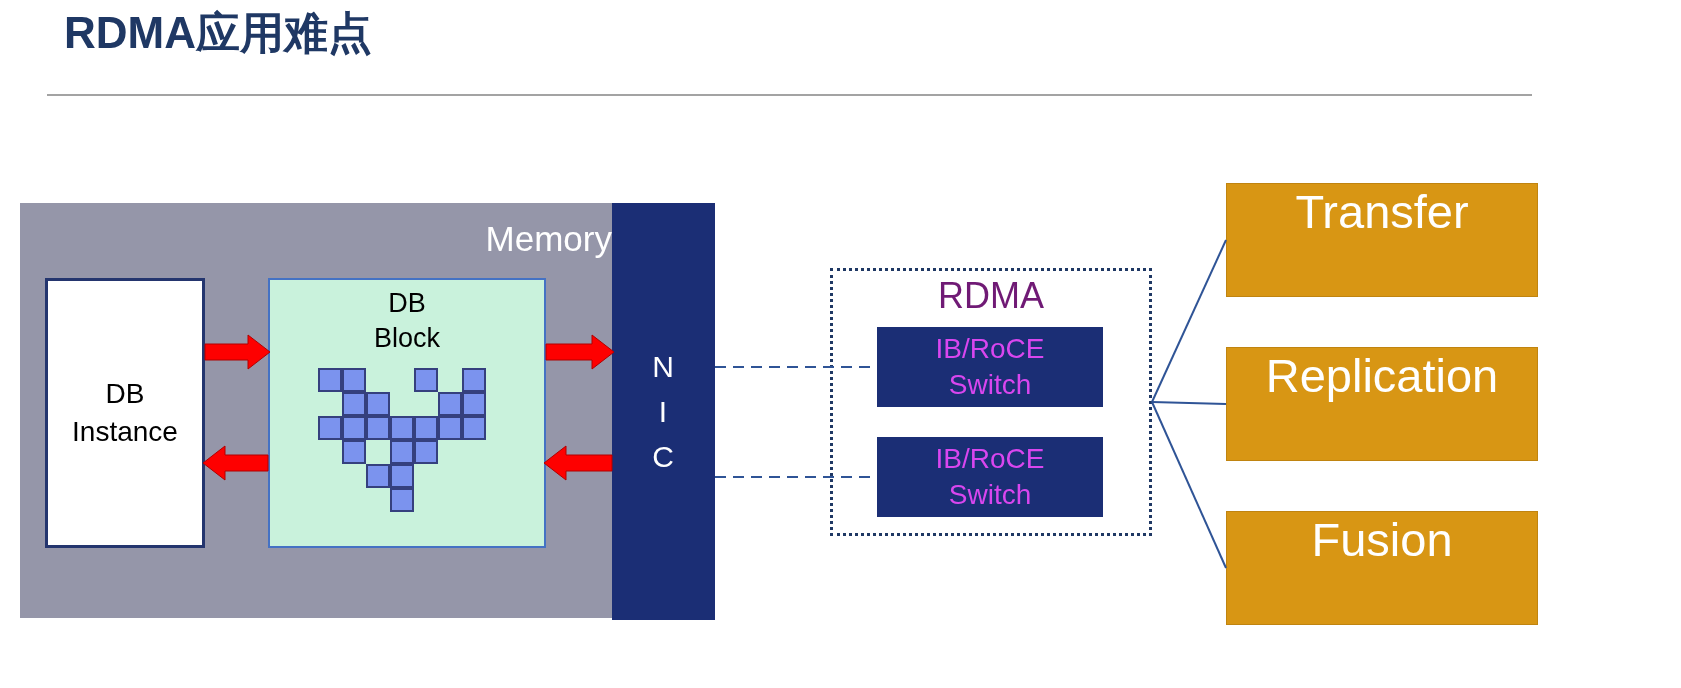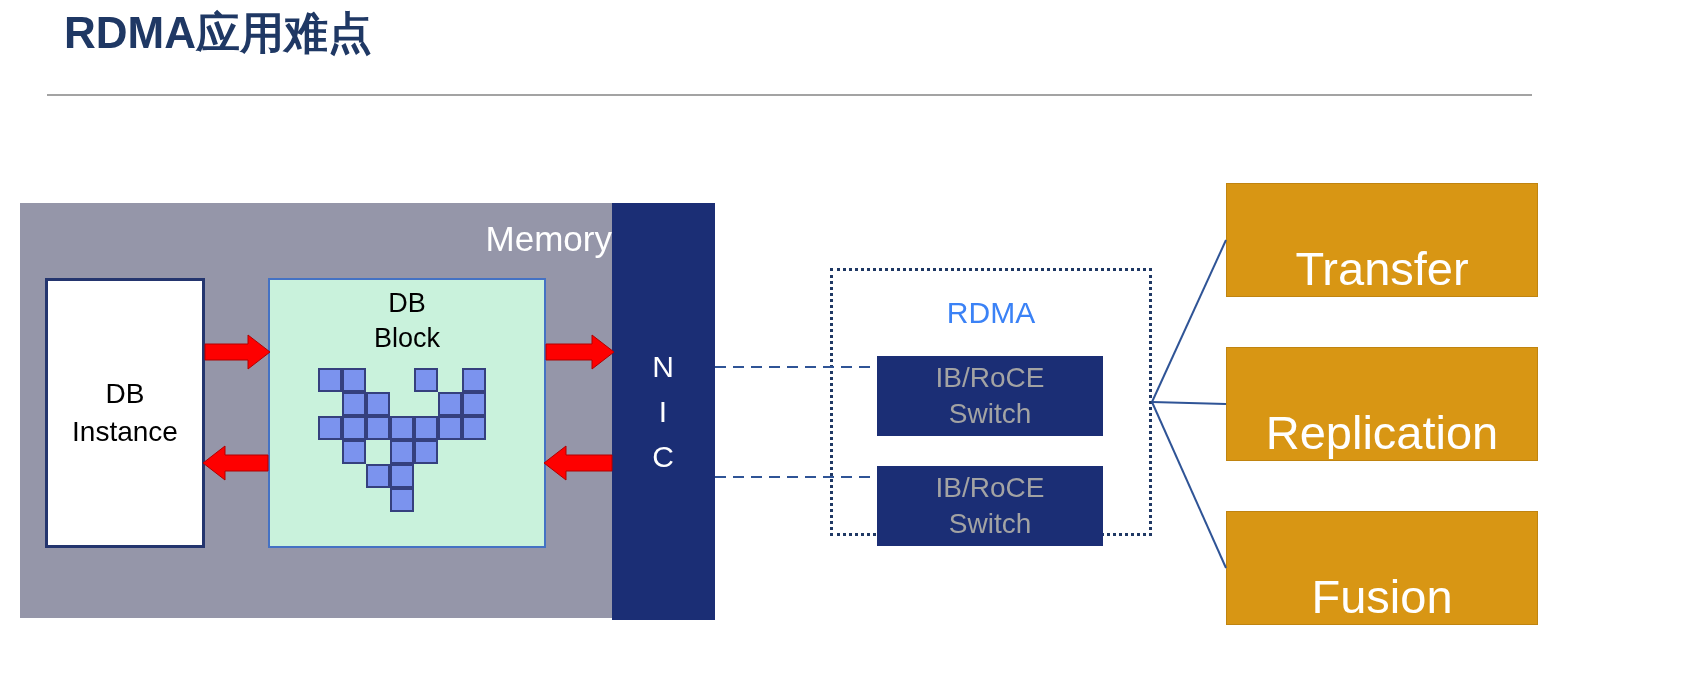--- a/index.html
+++ b/index.html
@@ -63,38 +63,38 @@
     color:#ffffff; font-size:30px; text-align:center;
     white-space:pre-line; line-height:1.5; letter-spacing:1px;
   }
 
   
   .rdma-group-box {
     position:absolute; left:830px; top:268px; width:322px; height:268px;
     border:3px dotted #1F3864; box-sizing:border-box; background:transparent;
   }
   .rdma-label {
-    position:absolute; left:0; top:25px; width:100%;
-    text-align:center; color:#3b82f6; font-size:30px;
+    position:absolute; left:0; top:4px; width:100%;
+    text-align:center; color:#701a75; font-size:36px;
   }
   .switch-box {
     position:absolute; left:877px; width:226px; height:80px;
     background:#1B2E75;
     display:flex; align-items:center; justify-content:center;
-    color:#a3a3a3; font-size:28px; text-align:center;
-    white-space:pre-line; line-height:1.3;margin-top:29px;
+    color:#d946ef; font-size:28px; text-align:center;
+    white-space:pre-line; line-height:1.3;
   }
   .switch-1 { top:327px; }
   .switch-2 { top:437px; }
 
   
   .output-box {
     position:absolute; left:1226px; width:312px; height:114px;
     background:#D89614; border:1px solid #C08410; box-sizing:border-box;
-    display:flex; align-items:flex-end; justify-content:center;
+    display:flex; align-items:flex-start; justify-content:center;
     color:#ffffff; font-size:47px;
   }
   .output-1 { top:183px; }
   .output-2 { top:347px; }
   .output-3 { top:511px; }
 
   
   .overlay {
     position:absolute; left:0; top:0; width:1681px; height:688px;
     pointer-events:none;

